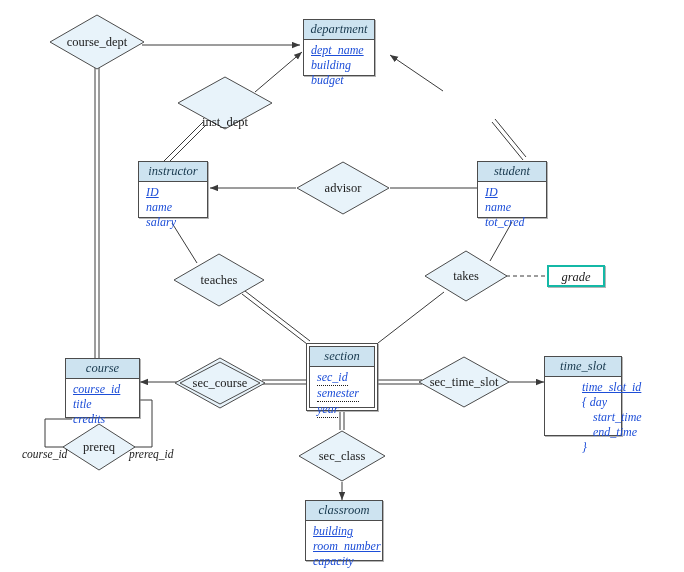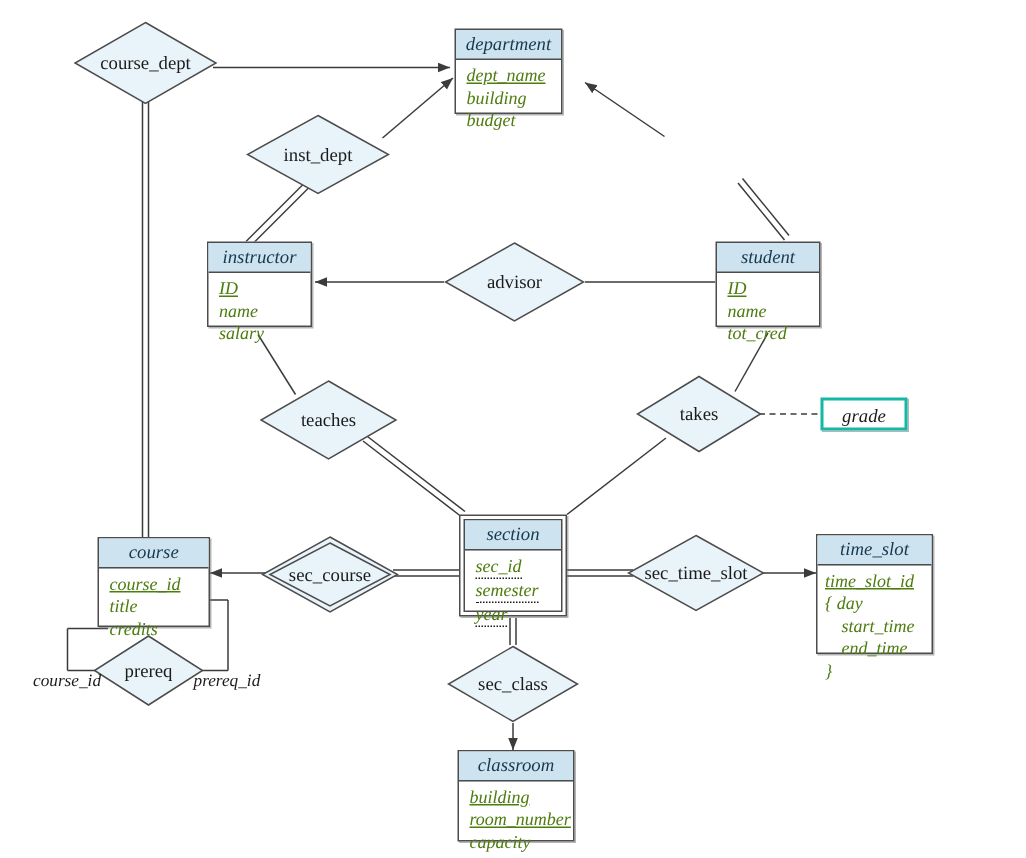--- a/index.html
+++ b/index.html
@@ -49,21 +49,21 @@
     line-height: 19px;
     height: 19px;
     color: #17384d;
     white-space: nowrap;
   }
   .ent-attrs {
     padding: 3px 0 4px 7px;
     font-style: italic;
     font-size: 12px;
     line-height: 15px;
-    color: #4d7c0f;
+    color: #1d4ed8;
   }
   .attr { white-space: nowrap; }
   .attr.pk {
     text-decoration: underline;
     display: inline-block;
   }
   .attr.disc {
     border-bottom: 1px dotted #1b1b1b;
     display: inline-block;
     padding-bottom: 0px;
@@ -218,21 +218,21 @@
       <div class="ent-attrs">
         <div class="attr"><span class="attr disc">sec_id</span></div>
         <div class="attr"><span class="attr disc">semester</span></div>
         <div class="attr"><span class="attr disc">year</span></div>
       </div>
     </div>
   </div>
 
   <div class="entity" style="left:544px; top:356px; width:78px; height:80px;">
     <div class="ent-title">time_slot</div>
-    <div class="ent-attrs" style="padding-left:5px;">
+    <div class="ent-attrs" style="padding-left:5px;margin-left:32px;">
       <div class="attr"><span class="attr pk">time_slot_id</span></div>
       <div class="attr"><span>{</span> <span>day</span></div>
       <div class="attr indent">start_time</div>
       <div class="attr indent">end_time</div>
       <div class="attr"><span>}</span></div>
     </div>
   </div>
 
   <div class="entity" style="left:305px; top:500px; width:78px; height:61px;">
     <div class="ent-title">classroom</div>
@@ -243,21 +243,21 @@
     </div>
   </div>
 
   <div class="rel" style="left:49px; top:14px; width:96px; height:56px;">
     <svg class="dia" viewBox="0 0 96 56" preserveAspectRatio="none">
       <polygon points="48,1 95,28 48,55 1,28" fill="#e8f3fa" stroke="#4c4c4c" stroke-width="1"></polygon>
     </svg>
     <span class="rel-label">course_dept</span>
   </div>
 
-  <div class="rel" style="left:164px; top:76px; width:96px; height:54px;">
+  <div class="rel" style="left:177px; top:76px; width:96px; height:54px;align-items:flex-end;">
     <svg class="dia" viewBox="0 0 96 54" preserveAspectRatio="none">
       <polygon points="48,1 95,27 48,53 1,27" fill="#e8f3fa" stroke="#4c4c4c" stroke-width="1"></polygon>
     </svg>
     <span class="rel-label">inst_dept</span>
   </div>
 
 
   <div class="rel" style="left:296px; top:161px; width:94px; height:54px;">
     <svg class="dia" viewBox="0 0 94 54" preserveAspectRatio="none">
       <polygon points="47,1 93,27 47,53 1,27" fill="#e8f3fa" stroke="#4c4c4c" stroke-width="1"></polygon>

